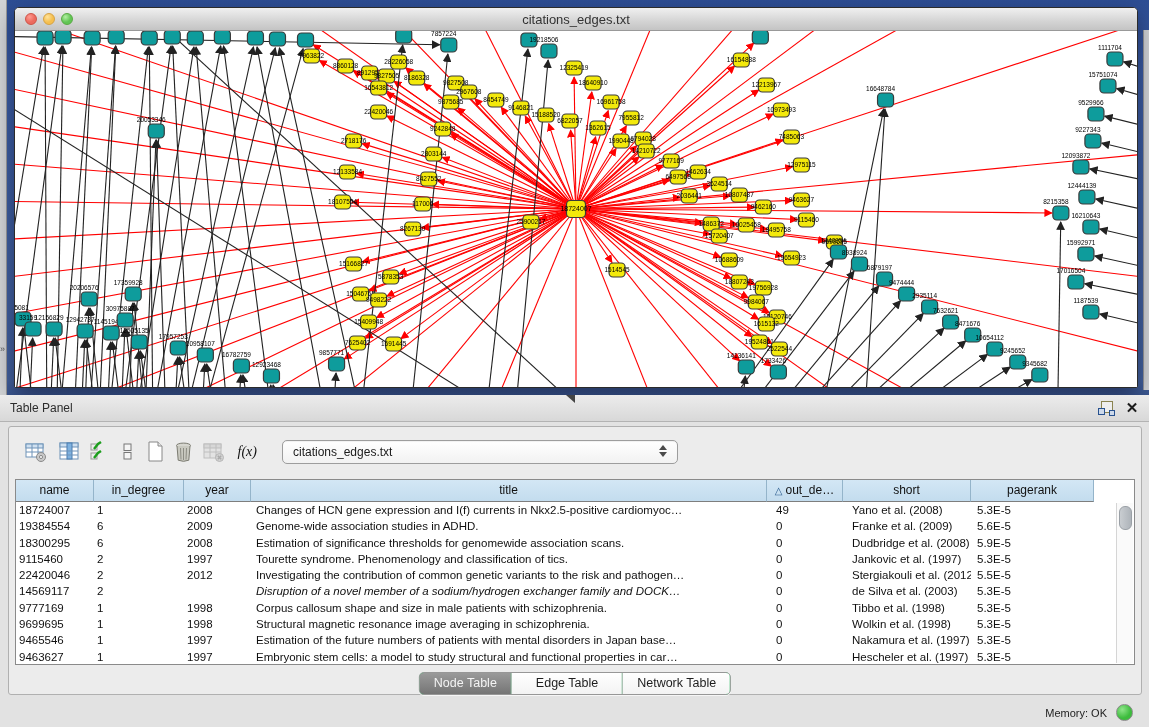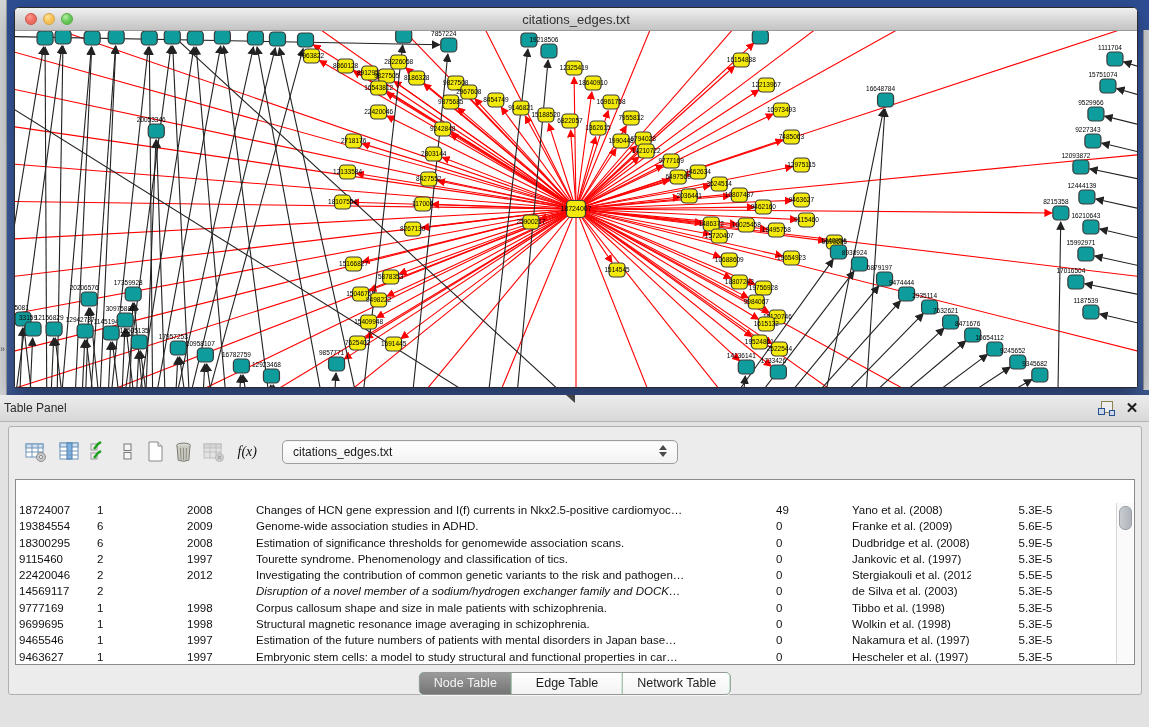--- a/index.html
+++ b/index.html
@@ -26,21 +26,21 @@
   .tl.red{left:10px;background:radial-gradient(circle at 35% 30%,#ff9a90,#ec6a5e 55%);border:1px solid #ce5347;}
   .tl.yel{left:28px;background:radial-gradient(circle at 35% 30%,#ffe39b,#f5bf4f 55%);border:1px solid #d6a243;}
   .tl.grn{left:46px;background:radial-gradient(circle at 35% 30%,#b3efa3,#61c554 55%);border:1px solid #58a942;}
   .canvas{position:absolute;left:0;top:22px;right:0;bottom:0;background:#fff;border-top:1px solid #999;}
   .canvas svg{position:absolute;left:0;top:0;width:100%;height:100%;}
 
   
   .table-panel{position:absolute;left:0;top:395px;width:1149px;height:332px;background:#e2e2e2;}
   .tp-header{position:absolute;left:0;top:0;width:100%;height:26px;
     background:linear-gradient(180deg,#ececec,#d8d8d8);border-bottom:1px solid #b3b3b3;}
-  .tp-title{position:absolute;left:4px;top:6px;font-size:12px;color:#2c2c2c;}
+  .tp-title{position:absolute;left:10px;top:6px;font-size:12px;color:#2c2c2c;}
   .tp-grip{position:absolute;left:566px;top:0;width:0;height:0;border-left:9px solid transparent;border-top:8px solid #444;}
   .tp-float{position:absolute;left:1098px;top:5px;width:16px;height:16px;cursor:pointer;}
   .tp-float .sq1{position:absolute;left:3px;top:1px;width:10px;height:10px;border:1px solid #8a8350;background:#eee;}
   .tp-float .sq2{position:absolute;left:0px;top:8px;width:5px;height:5px;border:1px solid #27518e;background:#cdd9ea;}
   .tp-float .sq3{position:absolute;left:11px;top:10px;width:4px;height:4px;border:1px solid #27518e;background:#cdd9ea;}
   .tp-close{position:absolute;left:1124px;top:4px;width:16px;height:18px;font-size:15px;font-weight:bold;color:#1c1c1c;cursor:pointer;line-height:18px;text-align:center;}
 
   .tp-inner{position:absolute;left:8px;top:31px;width:1132px;height:267px;background:#ececec;
     border:1px solid #b0b0b0;border-radius:3px;}
 
@@ -61,21 +61,21 @@
   .grid{position:absolute;left:6px;top:52px;width:1120px;height:186px;background:#fff;border:1px solid #8a8a8a;box-sizing:border-box;}
   .grid-head{position:absolute;left:0;top:0;height:22px;display:flex;}
   .th{box-sizing:border-box;height:22px;background:linear-gradient(180deg,#d3e7f5,#c3dcee);
       border-right:1px solid #94b4ca;border-bottom:1px solid #7e7e7e;
       font-size:12px;color:#111;text-align:center;line-height:21px;cursor:pointer;
       overflow:hidden;white-space:nowrap;}
   .th .sort{color:#2c5d8f;font-size:10px;margin-right:3px;}
   .grid-body{position:absolute;left:0;top:22px;right:16px;bottom:0;overflow:hidden;}
   .tr{display:flex;height:16.3px;line-height:16.3px;font-size:11.5px;color:#101010;cursor:default;}
   .td{box-sizing:border-box;overflow:hidden;white-space:nowrap;padding-left:3px;}
-  .td.c3{padding-left:5px;} .td.c4{padding-left:9px;} .td.c5{padding-left:9px;} .td.c6{padding-left:6px;text-align:center;}
+  .td.c3{padding-left:5px;} .td.c4{padding-left:9px;} .td.c5{padding-left:9px;} .td.c6{padding-left:6px;}
   .vscroll{position:absolute;right:1px;top:23px;bottom:1px;width:16px;background:#fafafa;border-left:1px solid #d5d5d5;}
   .vthumb{position:absolute;left:2px;top:3px;width:11px;height:22px;background:linear-gradient(90deg,#c9cdd1,#aeb4ba);
     border:1px solid #9aa0a6;border-radius:6px;cursor:pointer;}
 
   
   .seg{position:absolute;left:50%;transform:translateX(-50%);top:245px;height:21px;display:flex;
     border:1px solid #979797;border-radius:5px;overflow:hidden;background:#22c55e;box-shadow:0 1px 0 rgba(255,255,255,.7);}
   .seg-btn{height:21px;line-height:21px;font-size:12.5px;color:#1d1d1d;text-align:center;cursor:pointer;
     border-right:1px solid #b5b5b5;background:linear-gradient(180deg,#ffffff,#f3f3f3);}
   .seg-btn:last-child{border-right:none;}
@@ -881,20 +881,29 @@
       <div class="combo">
         <span class="combo-text">citations_edges.txt</span>
         <span class="combo-arrows">
             <i class="up"></i>
             <i class="dn"></i>
           </span>
       </div>
     </div>
 
     <div class="grid">
+      <div class="grid-head" id="thead">
+          <div class="th" style="width: 78px;">name</div>
+          <div class="th" style="width: 90px;">in_degree</div>
+          <div class="th" style="width: 67px;">year</div>
+          <div class="th" style="width: 516px;">title</div>
+          <div class="th" style="width: 76px;"><span class="sort">△</span>out_de…</div>
+          <div class="th" style="width: 128px;">short</div>
+          <div class="th" style="width: 123px;">pagerank</div>
+        </div>
       <div class="grid-body" id="tbody">
           <div class="tr">
             <div class="td c0" style="width: 78px;">18724007</div>
             <div class="td c1" style="width: 90px;">1</div>
             <div class="td c2" style="width: 67px;">2008</div>
             <div class="td c3" style="width: 516px;">Changes of HCN gene expression and I(f) currents in Nkx2.5-positive cardiomyoc…</div>
             <div class="td c4" style="width: 76px;">49</div>
             <div class="td c5" style="width: 128px;">Yano et al. (2008)</div>
             <div class="td c6" style="width: 123px;">5.3E-5</div>
           </div>
@@ -985,13 +994,17 @@
       </div>
     </div>
 
     <div class="seg" id="segtabs">
         <div class="seg-btn sel" style="padding: 0px 14px;">Node Table</div>
         <div class="seg-btn" style="padding: 0px 24px;">Edge Table</div>
         <div class="seg-btn" style="padding: 0px 14px;">Network Table</div>
       </div>
   </div>
 
+  <div class="statusbar">
+    <span class="mem-label">Memory: OK</span>
+    <span class="mem-dot"></span>
+  </div>
 </div>
 
 </body></html>

